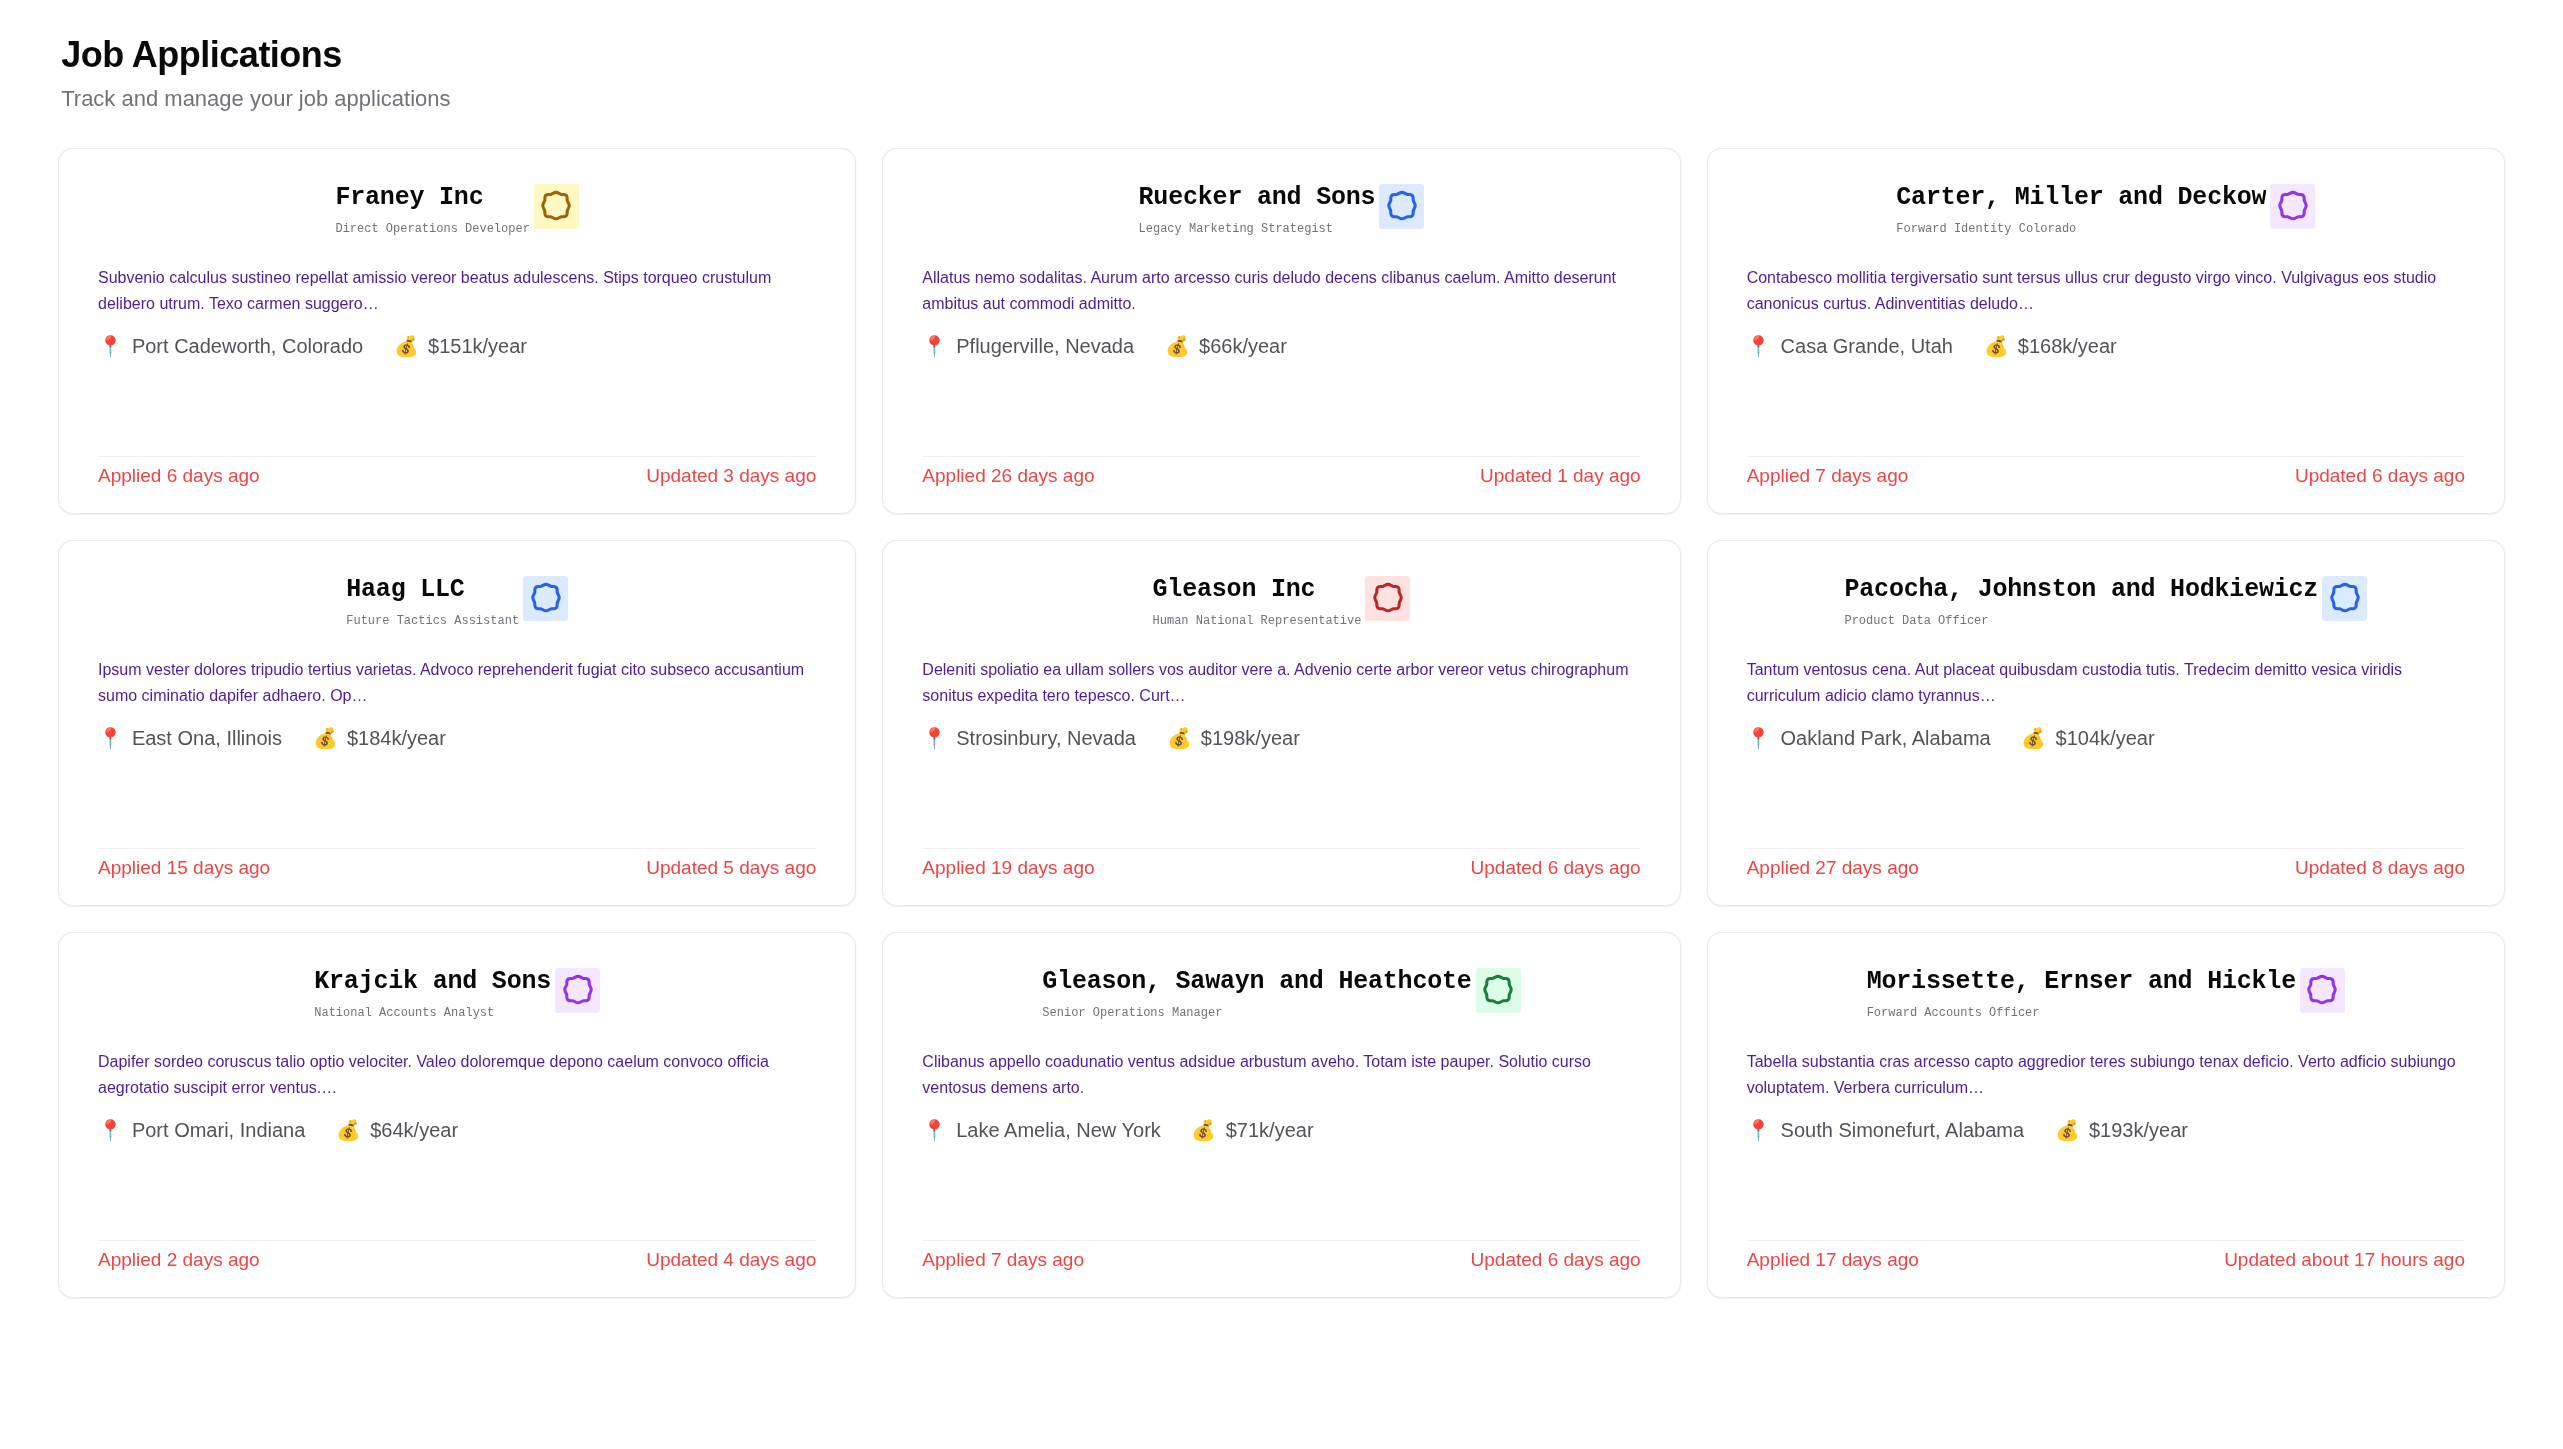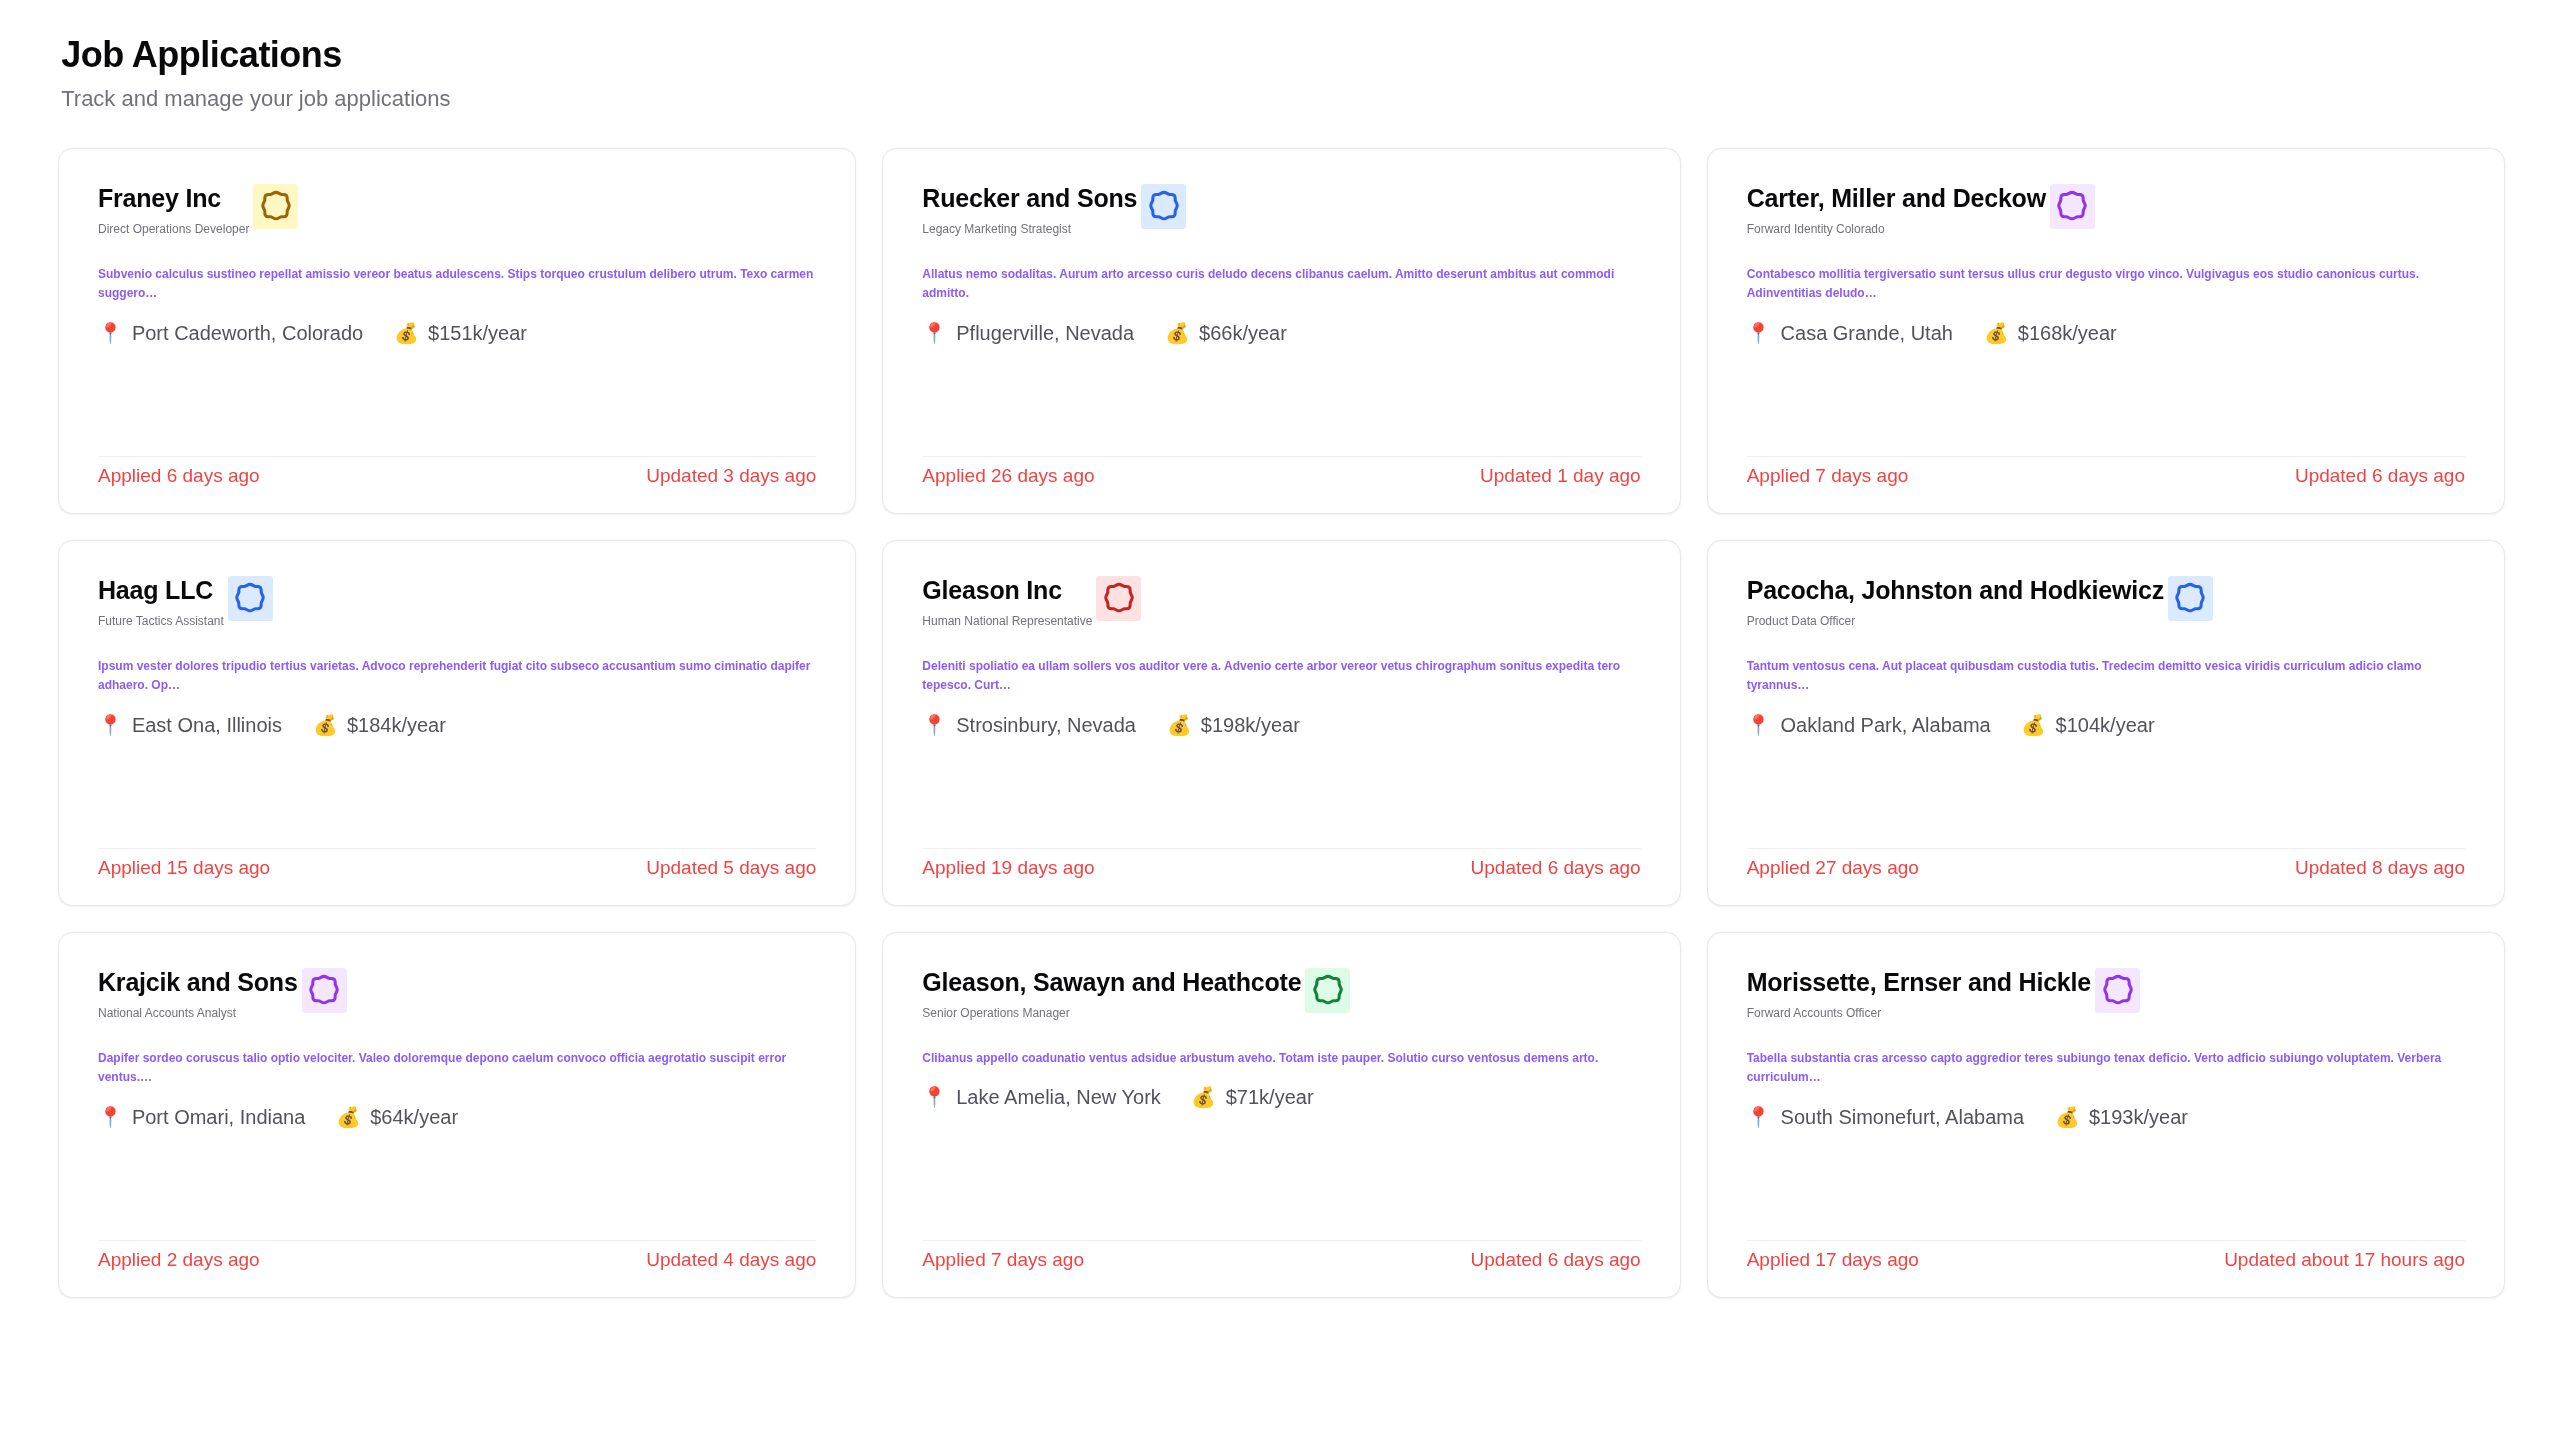--- a/index.html
+++ b/index.html
@@ -59,22 +59,23 @@
     box-shadow: 0 0.8px 2.4px rgba(0,0,0,0.045), 0 0.8px 1.6px rgba(0,0,0,0.03);
     padding: 34px 39px 0 39px;
     display: flex;
     flex-direction: column;
     min-height: 366px;
   }
 
   .card-head {
     display: flex;
     align-items: flex-start;
-    justify-content: flex-start;
+    justify-content: center;
     gap: 4px;
+    font-family: Liberation Mono, monospace;
   }
 
   .card-head-text { min-width: 0; }
 
   .company-name {
     font-size: 25px;
     line-height: 1.2;
     font-weight: 700;
     letter-spacing: -0.2px;
     color: #09090b;
@@ -103,24 +104,24 @@
     align-items: center;
     justify-content: center;
     border-radius: 3.2px;
     margin-top: 1.6px;
   }
   .status-badge svg { display: block; width: 36px; height: 36px; }
 
   
   .card-desc {
     margin-top: 27.5px;
-    font-size: 12px;
+    font-size: 16px;
     line-height: 1.62;
-    font-weight: 700;
-    color: #8b5cf6;
+    font-weight: 400;
+    color: #4c1d95;
     display: -webkit-box;
     -webkit-line-clamp: 2;
     -webkit-box-orient: vertical;
     overflow: hidden;
   }
 
   
   .card-meta {
     margin-top: 16px;
     display: flex;

